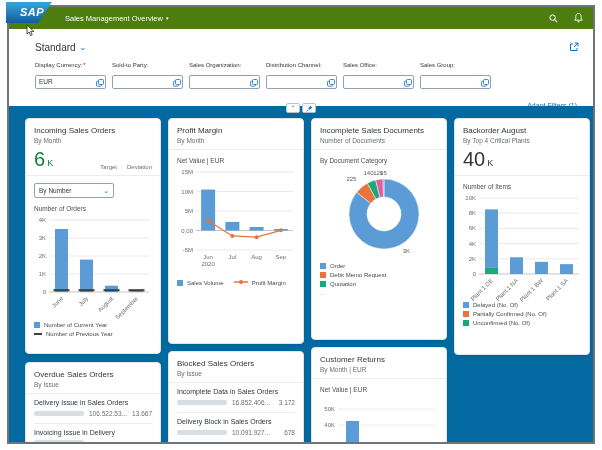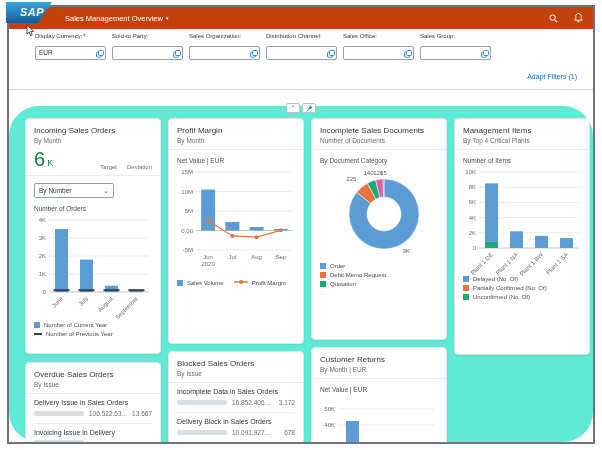--- a/index.html
+++ b/index.html
@@ -2,21 +2,21 @@
 <html><head>
 <meta charset="utf-8">
 <style>
 * { margin:0; padding:0; box-sizing:border-box; }
 html,body { width:602px; height:450px; }
 body { font-family:"Liberation Sans",sans-serif; background:#fff; position:relative; overflow:hidden; }
 
 .frame { position:absolute; left:7px; top:5px; width:588px; height:439px; border:2px solid #6e7479; background:#fff; overflow:hidden; }
 
 
-.shellbar { height:22px; background:#c2410c; display:flex; align-items:center; padding:0 10px 0 56px; position:relative; }
+.shellbar { height:22px; background:#4d7c0f; display:flex; align-items:center; padding:0 10px 0 56px; position:relative; }
 .shell-title { color:#fff; font-size:7.5px; display:flex; align-items:center; gap:3px; cursor:pointer; }
 .shell-icons { margin-left:auto; display:flex; gap:16px; align-items:center; }
 .shell-icons svg { display:block; }
 
 .sap-logo { position:absolute; left:6px; top:2px; width:46px; height:21px; z-index:20;
   background:linear-gradient(180deg,#35a7dd,#135d9e); clip-path:polygon(0 0,100% 0,70% 100%,0 100%);
   color:#fff; font-size:11px; font-weight:bold; font-style:italic; line-height:21px; padding-left:14px; letter-spacing:.5px;}
 .cursor-icon { position:absolute; left:26px; top:22px; z-index:21; }
 
 
@@ -32,21 +32,21 @@
 .fbox { position:relative; }
 .finput { width:71px; height:14px; border:1px solid #94a0ab; border-radius:2px; font-size:6.5px; color:#32363a; padding:0 13px 0 3px; font-family:inherit; background:#fff; }
 .vh-icon { position:absolute; right:2px; top:3px; cursor:pointer; }
 .adapt-row { text-align:right; padding:5px 16px 0 0; }
 .adapt-link { font-size:7px; color:#0a6ed1; text-decoration:none; cursor:pointer; }
 
 .collapse-btns { position:absolute; left:50%; transform:translateX(-50%); top:96px; z-index:15; display:flex; gap:2px; }
 .cbtn { width:14px; height:10px; background:#fff; border:1px solid #b6c3ce; border-radius:2px; color:#0a6ed1; font-size:6px; line-height:8px; text-align:center; cursor:pointer; display:flex; align-items:center; justify-content:center; }
 
 
-.content { position:absolute; left:0; right:0; top:99px; bottom:0; background:#5eead4; overflow:hidden;border-radius:30px; }
+.content { position:absolute; left:0; right:0; top:99px; bottom:0; background:#0369a1; overflow:hidden; }
 .col { position:absolute; top:12px; width:136px; display:flex; flex-direction:column; }
 .col1{left:16px;} .col2{left:159px;} .col3{left:302px;} .col4{left:445px;}
 
 .card { background:#fff; border:1px solid #e3e6e8; border-radius:4px; box-shadow:0 1px 2px rgba(0,0,0,.08); padding:7px 8px; overflow:hidden; flex-shrink:0; }
 .card-title { font-size:8px; color:#32363a; }
 .card-sub { font-size:6.5px; color:#6a6d70; margin-top:2px; }
 .kpi-row { display:flex; align-items:flex-end; margin-top:4px; }
 .kpi { font-size:20px; font-weight:400; line-height:22px; }
 .kpi-unit { font-size:9px; margin-left:2px; }
 .kpi-neutral { color:#32363a; }
@@ -104,20 +104,31 @@
       <span style="cursor:pointer;">
         <svg width="9" height="10" viewBox="0 0 9 10">
             <path d="M4.5 0.5 C2.8 0.5 1.8 1.8 1.8 3.4 L1.8 5.6 L0.8 7.2 L8.2 7.2 L7.2 5.6 L7.2 3.4 C7.2 1.8 6.2 0.5 4.5 0.5 Z" fill="none" stroke="#fff" stroke-width="0.9"></path>
             <circle cx="4.5" cy="8.6" r="0.9" fill="#fff"></circle>
           </svg>
       </span>
     </div>
   </div>
 
   <div class="header-panel">
+    <div class="variant-row">
+      <span class="variant">Standard</span>
+      <span class="variant-caret">⌄</span>
+      <span class="share-btn" style="cursor:pointer;">
+        <svg width="10" height="10" viewBox="0 0 10 10">
+            <path d="M4 2 L1.5 2 L1.5 8.5 L8 8.5 L8 6" fill="none" stroke="#0a6ed1" stroke-width="1"></path>
+            <path d="M5.5 1 L9 1 L9 4.5" fill="none" stroke="#0a6ed1" stroke-width="1"></path>
+            <line x1="9" y1="1" x2="5" y2="5" stroke="#0a6ed1" stroke-width="1"></line>
+          </svg>
+      </span>
+    </div>
 
     <div class="filter-row">
       <div class="ffield">
         <label class="flabel"><span>Display Currency:</span><span class="req">*</span></label>
         <div class="fbox"><input class="finput" value="EUR" style=""><span class="vh-icon"><svg width="8" height="8" viewBox="0 0 8 8">
                 <rect x="0.5" y="2.2" width="5" height="5" rx="1" fill="none" stroke="#0a6ed1" stroke-width="0.8"></rect>
                 <rect x="2.5" y="0.5" width="5" height="5" rx="1" fill="#fff" stroke="#0a6ed1" stroke-width="0.8"></rect>
               </svg></span></div>
       </div>
       <div class="ffield">
@@ -373,22 +384,25 @@
               <line x1="18" y1="28" x2="114" y2="28" stroke="#e9eaec"></line>
               <text x="15" y="30" text-anchor="end" class="tick">40K</text>
               <rect x="26" y="24" width="13" height="30" fill="#5b9cd6"></rect>
             </svg>
           </div>
       </div>
     </div>
 
     <div class="col col4">
       <div class="card" style="height:237px;">
-        <div class="card-title">Management Items</div>
+        <div class="card-title">Backorder August</div>
         <div class="card-sub">By Top 4 Critical Plants</div>
+        <div class="kpi-row">
+          <div><span class="kpi kpi-neutral">40</span><span class="kpi-unit kpi-neutral">K</span></div>
+        </div>
         <div class="divider"></div>
         <div class="chart-title">Number of Items</div>
         <div class="chart">
             <svg width="120" height="104" viewBox="0 0 120 104">
               <line x1="16" y1="4" x2="116" y2="4" stroke="#e9eaec"></line>
               <text x="13" y="6" text-anchor="end" class="tick">10K</text>
               <line x1="16" y1="19.200000000000003" x2="116" y2="19.200000000000003" stroke="#e9eaec"></line>
               <text x="13" y="21.200000000000003" text-anchor="end" class="tick">8K</text>
               <line x1="16" y1="34.400000000000006" x2="116" y2="34.400000000000006" stroke="#e9eaec"></line>
               <text x="13" y="36.400000000000006" text-anchor="end" class="tick">6K</text>

